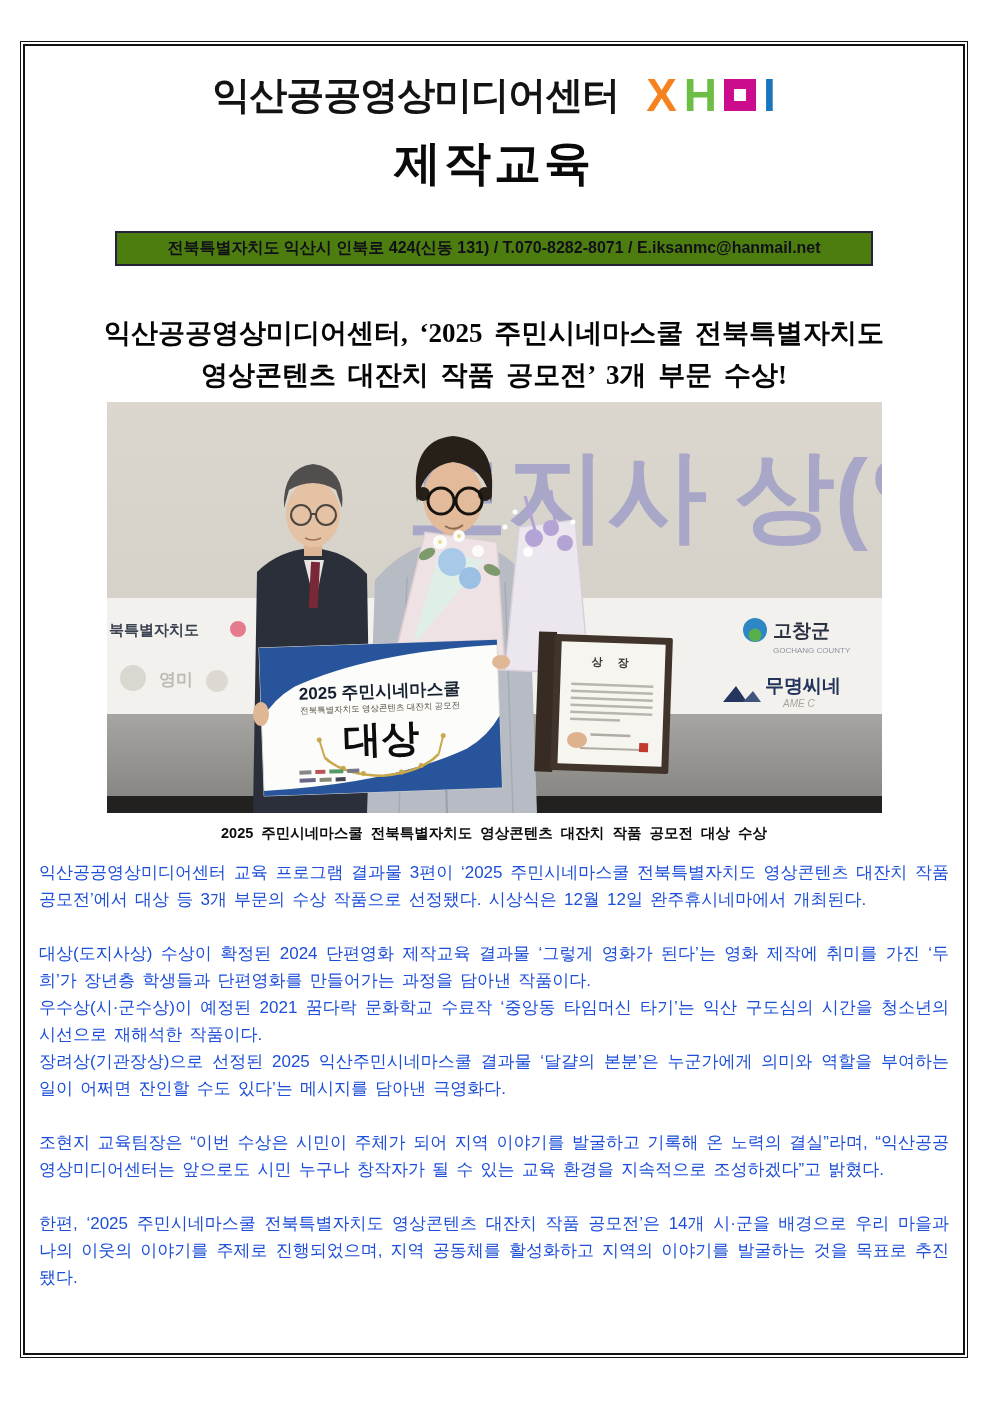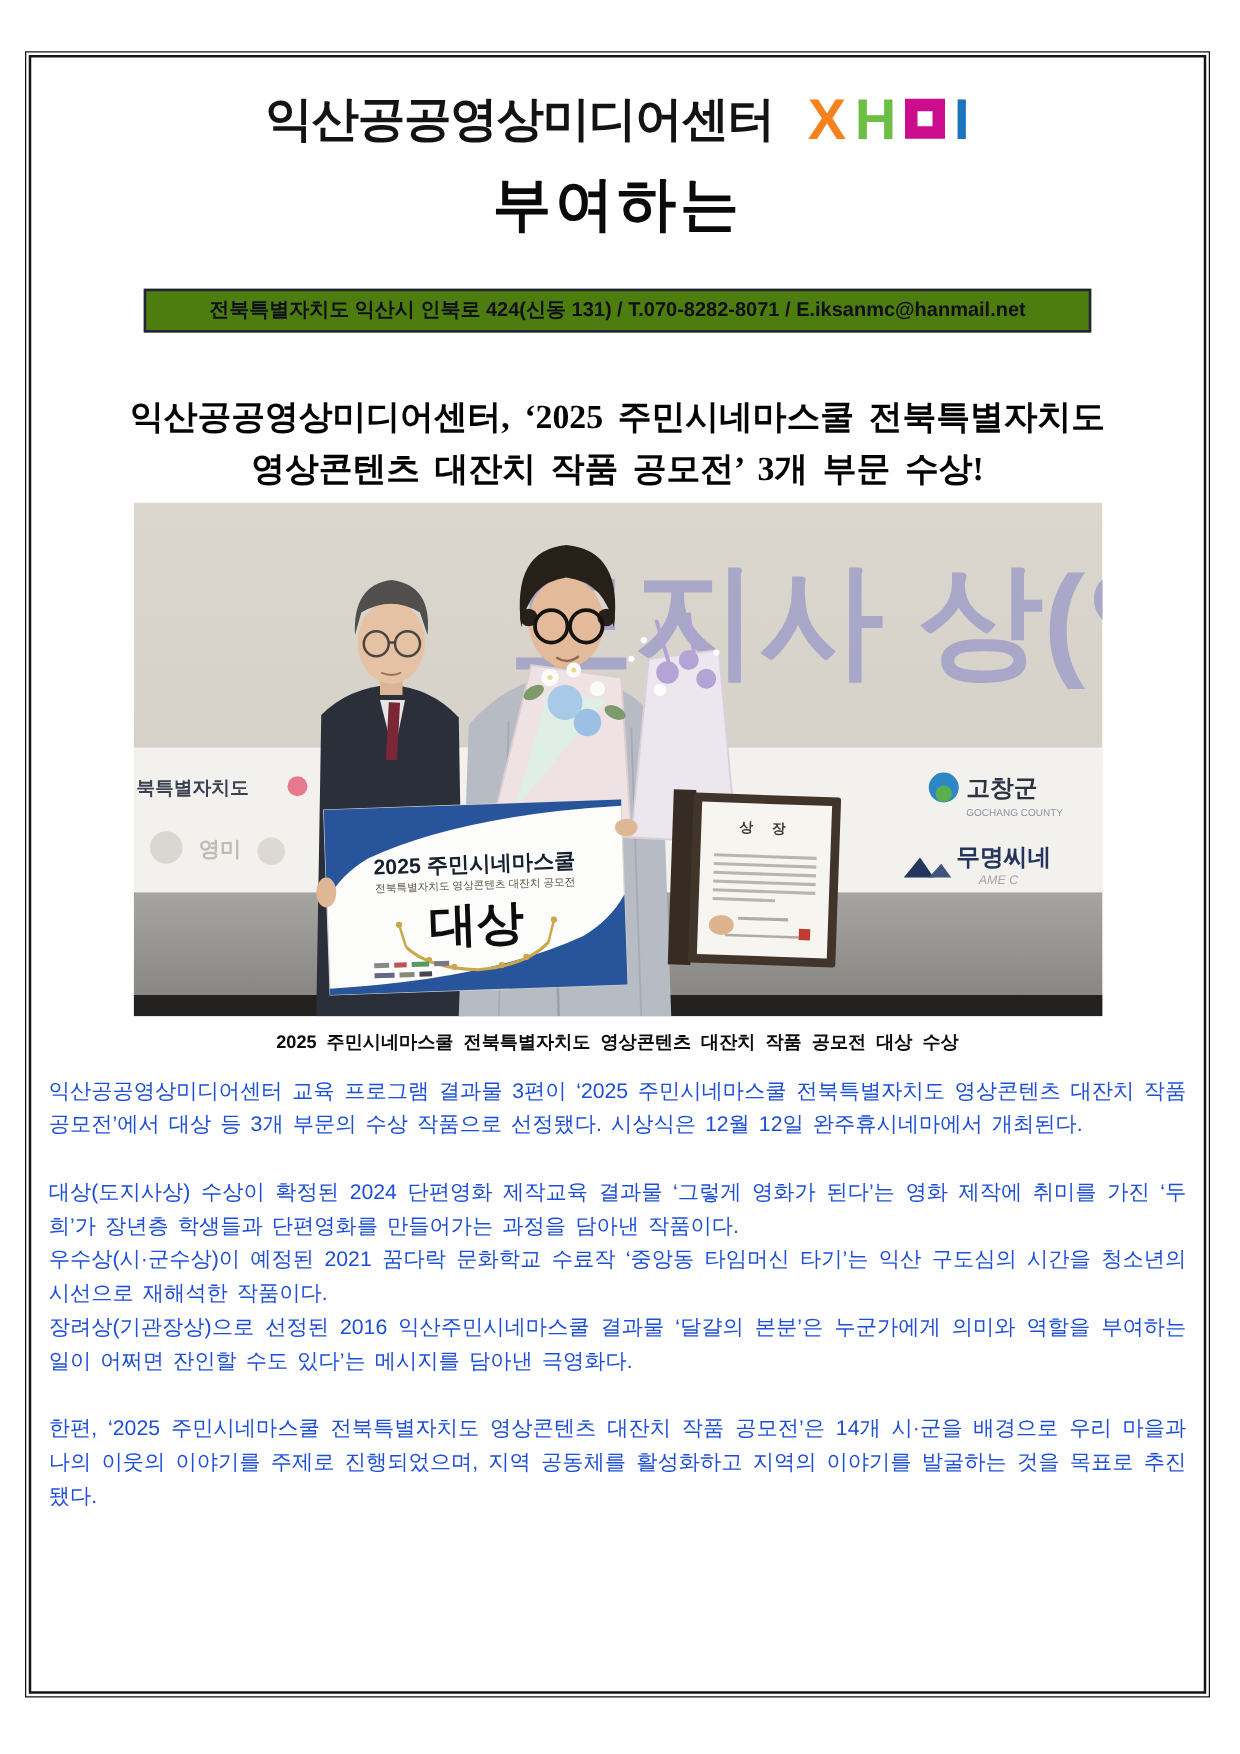--- a/index.html
+++ b/index.html
@@ -36,21 +36,21 @@
         <span class="org-name">익산공공영상미디어센터</span>
         <span class="glyphs">
           <span class="glyph" style="color: rgb(245, 130, 31);">X</span>
           <span class="glyph" style="color: rgb(108, 190, 69);">H</span>
           <span class="glyph-square" style="background-color: rgb(203, 12, 140);">
               <span class="hole"></span>
             </span>
           <span class="glyph" style="color: rgb(27, 117, 188);">I</span>
         </span>
       </div>
-      <div class="doc-type">부여하는</div>
+      <div class="doc-type">제작교육</div>
 
       <div class="contact">전북특별자치도 익산시 인북로 424(신동 131) / T.070-8282-8071 / E.iksanmc@hanmail.net</div>
 
       <div class="headline">
         <div>익산공공영상미디어센터, ‘2025 주민시네마스쿨 전북특별자치도</div>
         <div>영상콘텐츠 대잔치 작품 공모전’ 3개 부문 수상!</div>
       </div>
 
       <svg class="photo" viewBox="0 0 775 411">
         <defs>
@@ -188,20 +188,21 @@
         <ellipse cx="470" cy="338" rx="10" ry="8" fill="#dcb28f"></ellipse>
       </svg>
 
       <div class="caption">2025 주민시네마스쿨 전북특별자치도 영상콘텐츠 대잔치 작품 공모전 대상 수상</div>
 
       <div class="body">
         <div class="para">익산공공영상미디어센터 교육 프로그램 결과물 3편이 ‘2025 주민시네마스쿨 전북특별자치도 영상콘텐츠 대잔치 작품 공모전’에서 대상 등 3개 부문의 수상 작품으로 선정됐다. 시상식은 12월 12일 완주휴시네마에서 개최된다.</div>
         <div class="para">
           <div>대상(도지사상) 수상이 확정된 2024 단편영화 제작교육 결과물 ‘그렇게 영화가 된다’는 영화 제작에 취미를 가진 ‘두희’가 장년층 학생들과 단편영화를 만들어가는 과정을 담아낸 작품이다.</div>
           <div>우수상(시·군수상)이 예정된 2021 꿈다락 문화학교 수료작 ‘중앙동 타임머신 타기’는 익산 구도심의 시간을 청소년의 시선으로 재해석한 작품이다.</div>
-          <div>장려상(기관장상)으로 선정된 2016 익산주민시네마스쿨 결과물 ‘달걀의 본분’은 누군가에게 의미와 역할을 부여하는 일이 어쩌면 잔인할 수도 있다’는 메시지를 담아낸 극영화다.</div>
+          <div>장려상(기관장상)으로 선정된 2025 익산주민시네마스쿨 결과물 ‘달걀의 본분’은 누군가에게 의미와 역할을 부여하는 일이 어쩌면 잔인할 수도 있다’는 메시지를 담아낸 극영화다.</div>
         </div>
+        <div class="para">조현지 교육팀장은 “이번 수상은 시민이 주체가 되어 지역 이야기를 발굴하고 기록해 온 노력의 결실”라며, “익산공공영상미디어센터는 앞으로도 시민 누구나 창작자가 될 수 있는 교육 환경을 지속적으로 조성하겠다”고 밝혔다.</div>
         <div class="para">한편, ‘2025 주민시네마스쿨 전북특별자치도 영상콘텐츠 대잔치 작품 공모전’은 14개 시·군을 배경으로 우리 마을과 나의 이웃의 이야기를 주제로 진행되었으며, 지역 공동체를 활성화하고 지역의 이야기를 발굴하는 것을 목표로 추진됐다.</div>
       </div>
 
     </div>
   </div>
 </div>
 
 </body></html>

